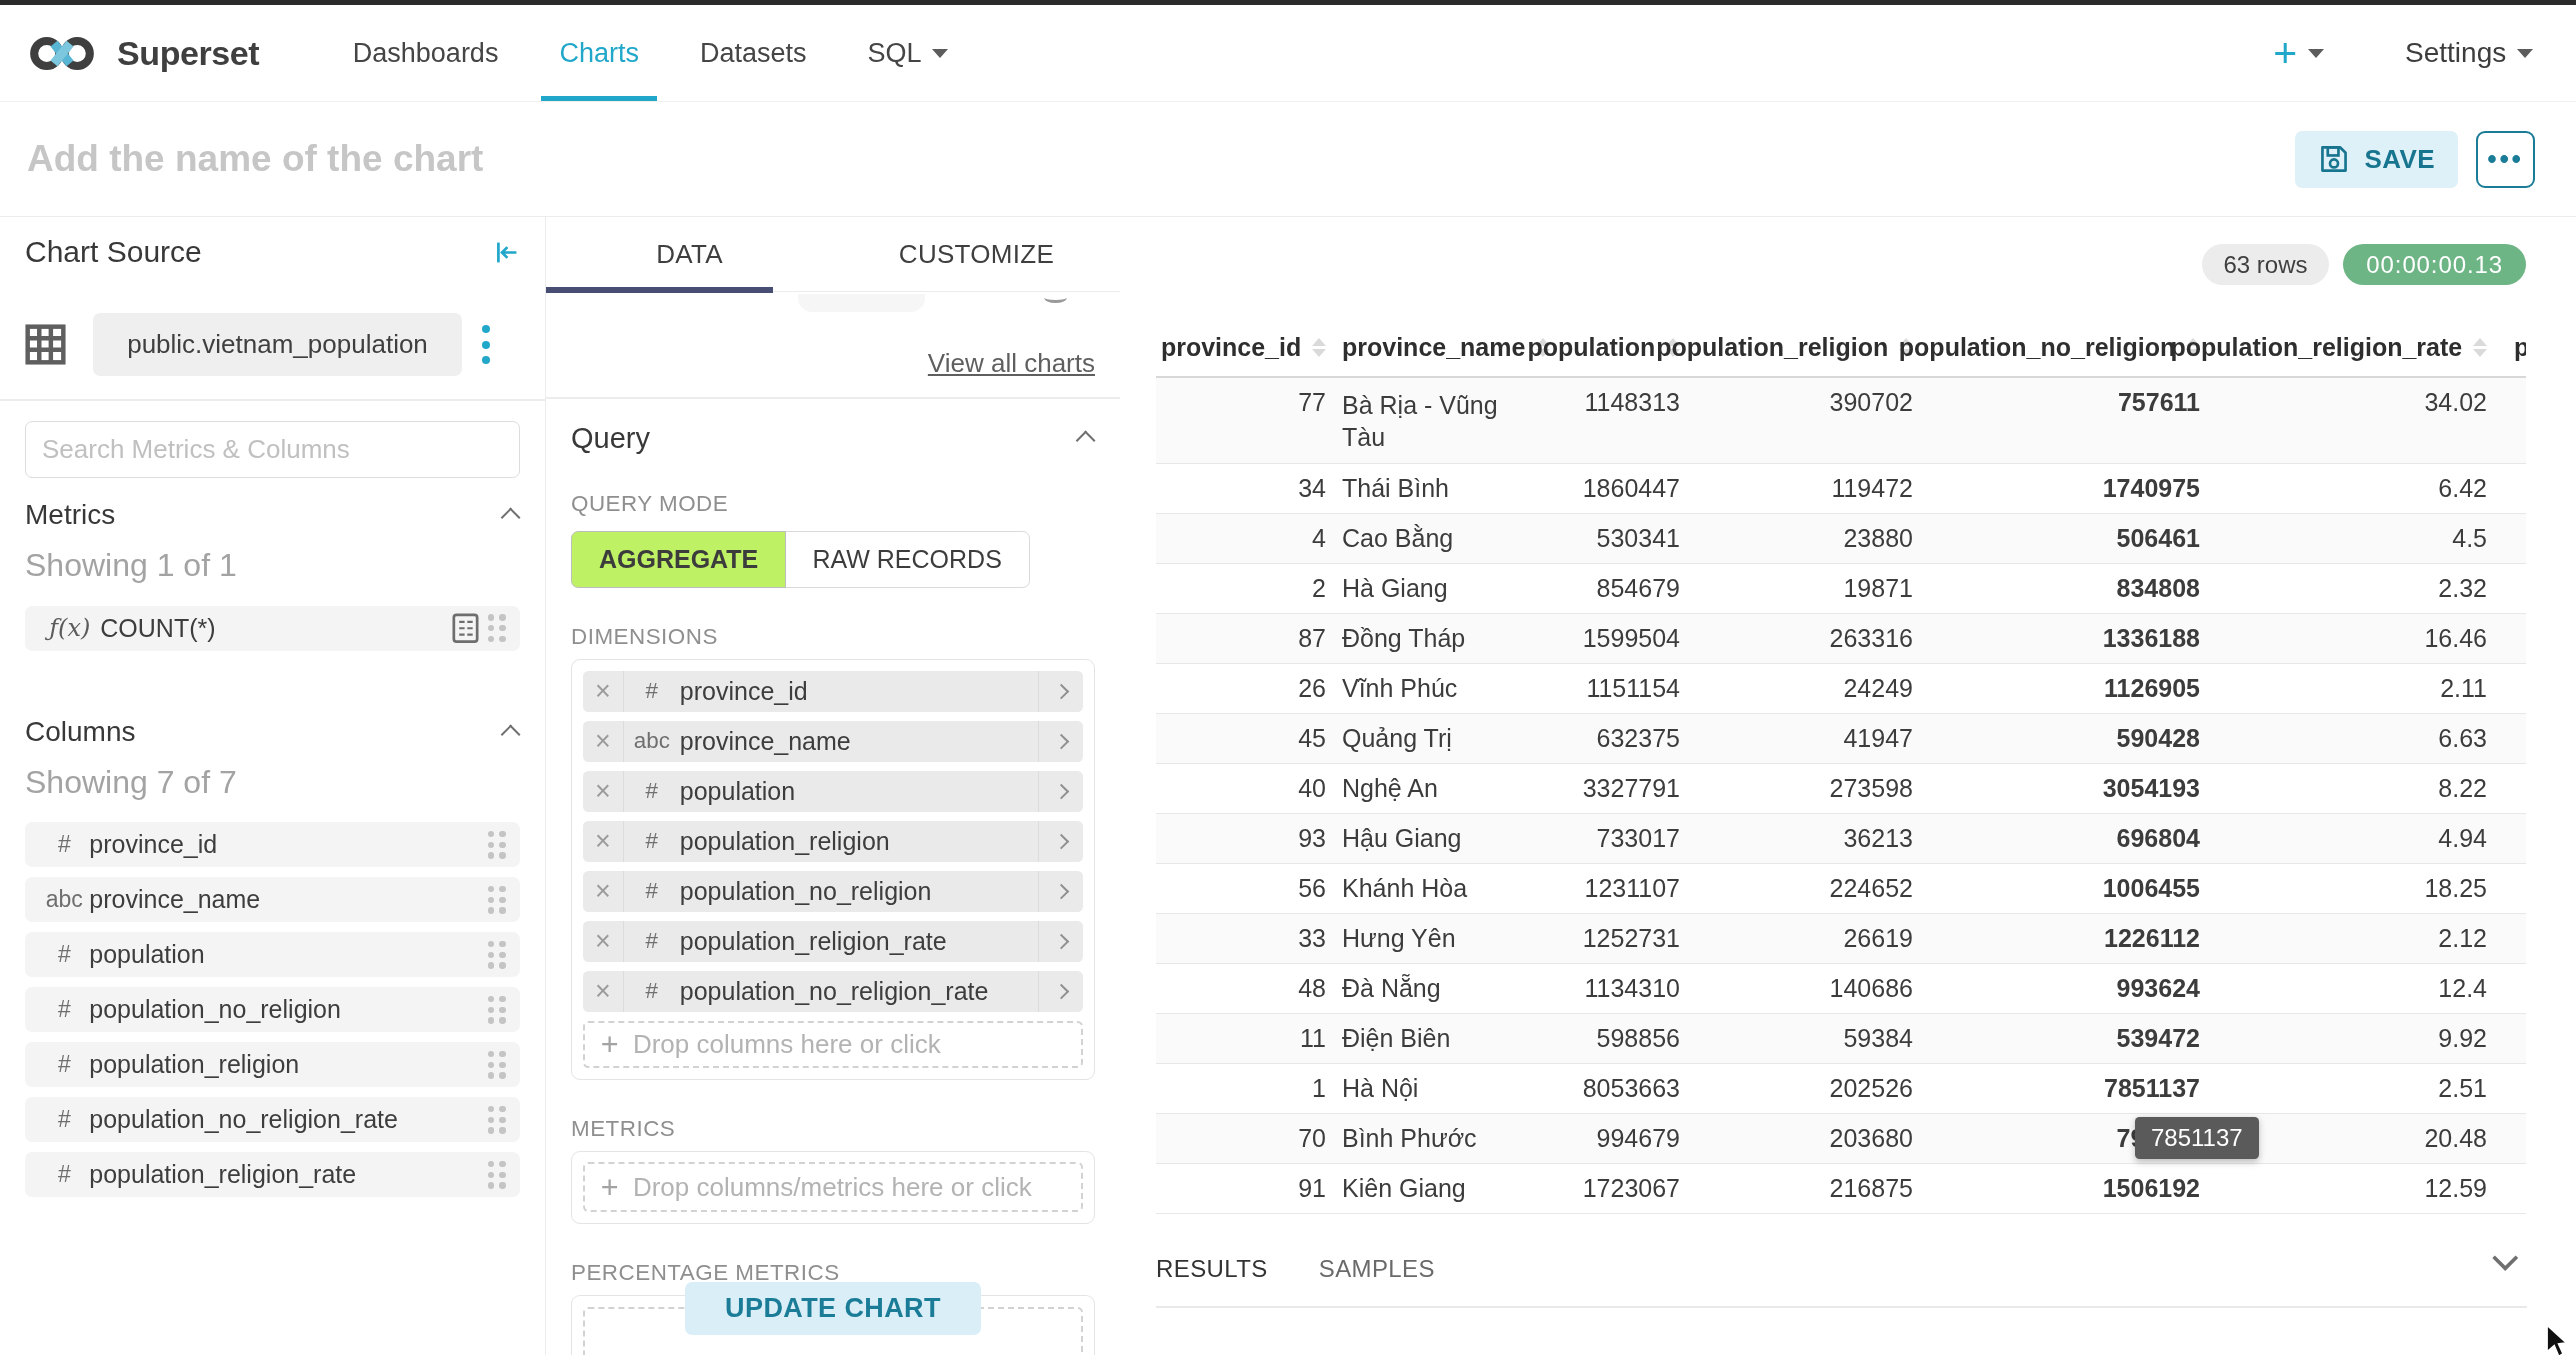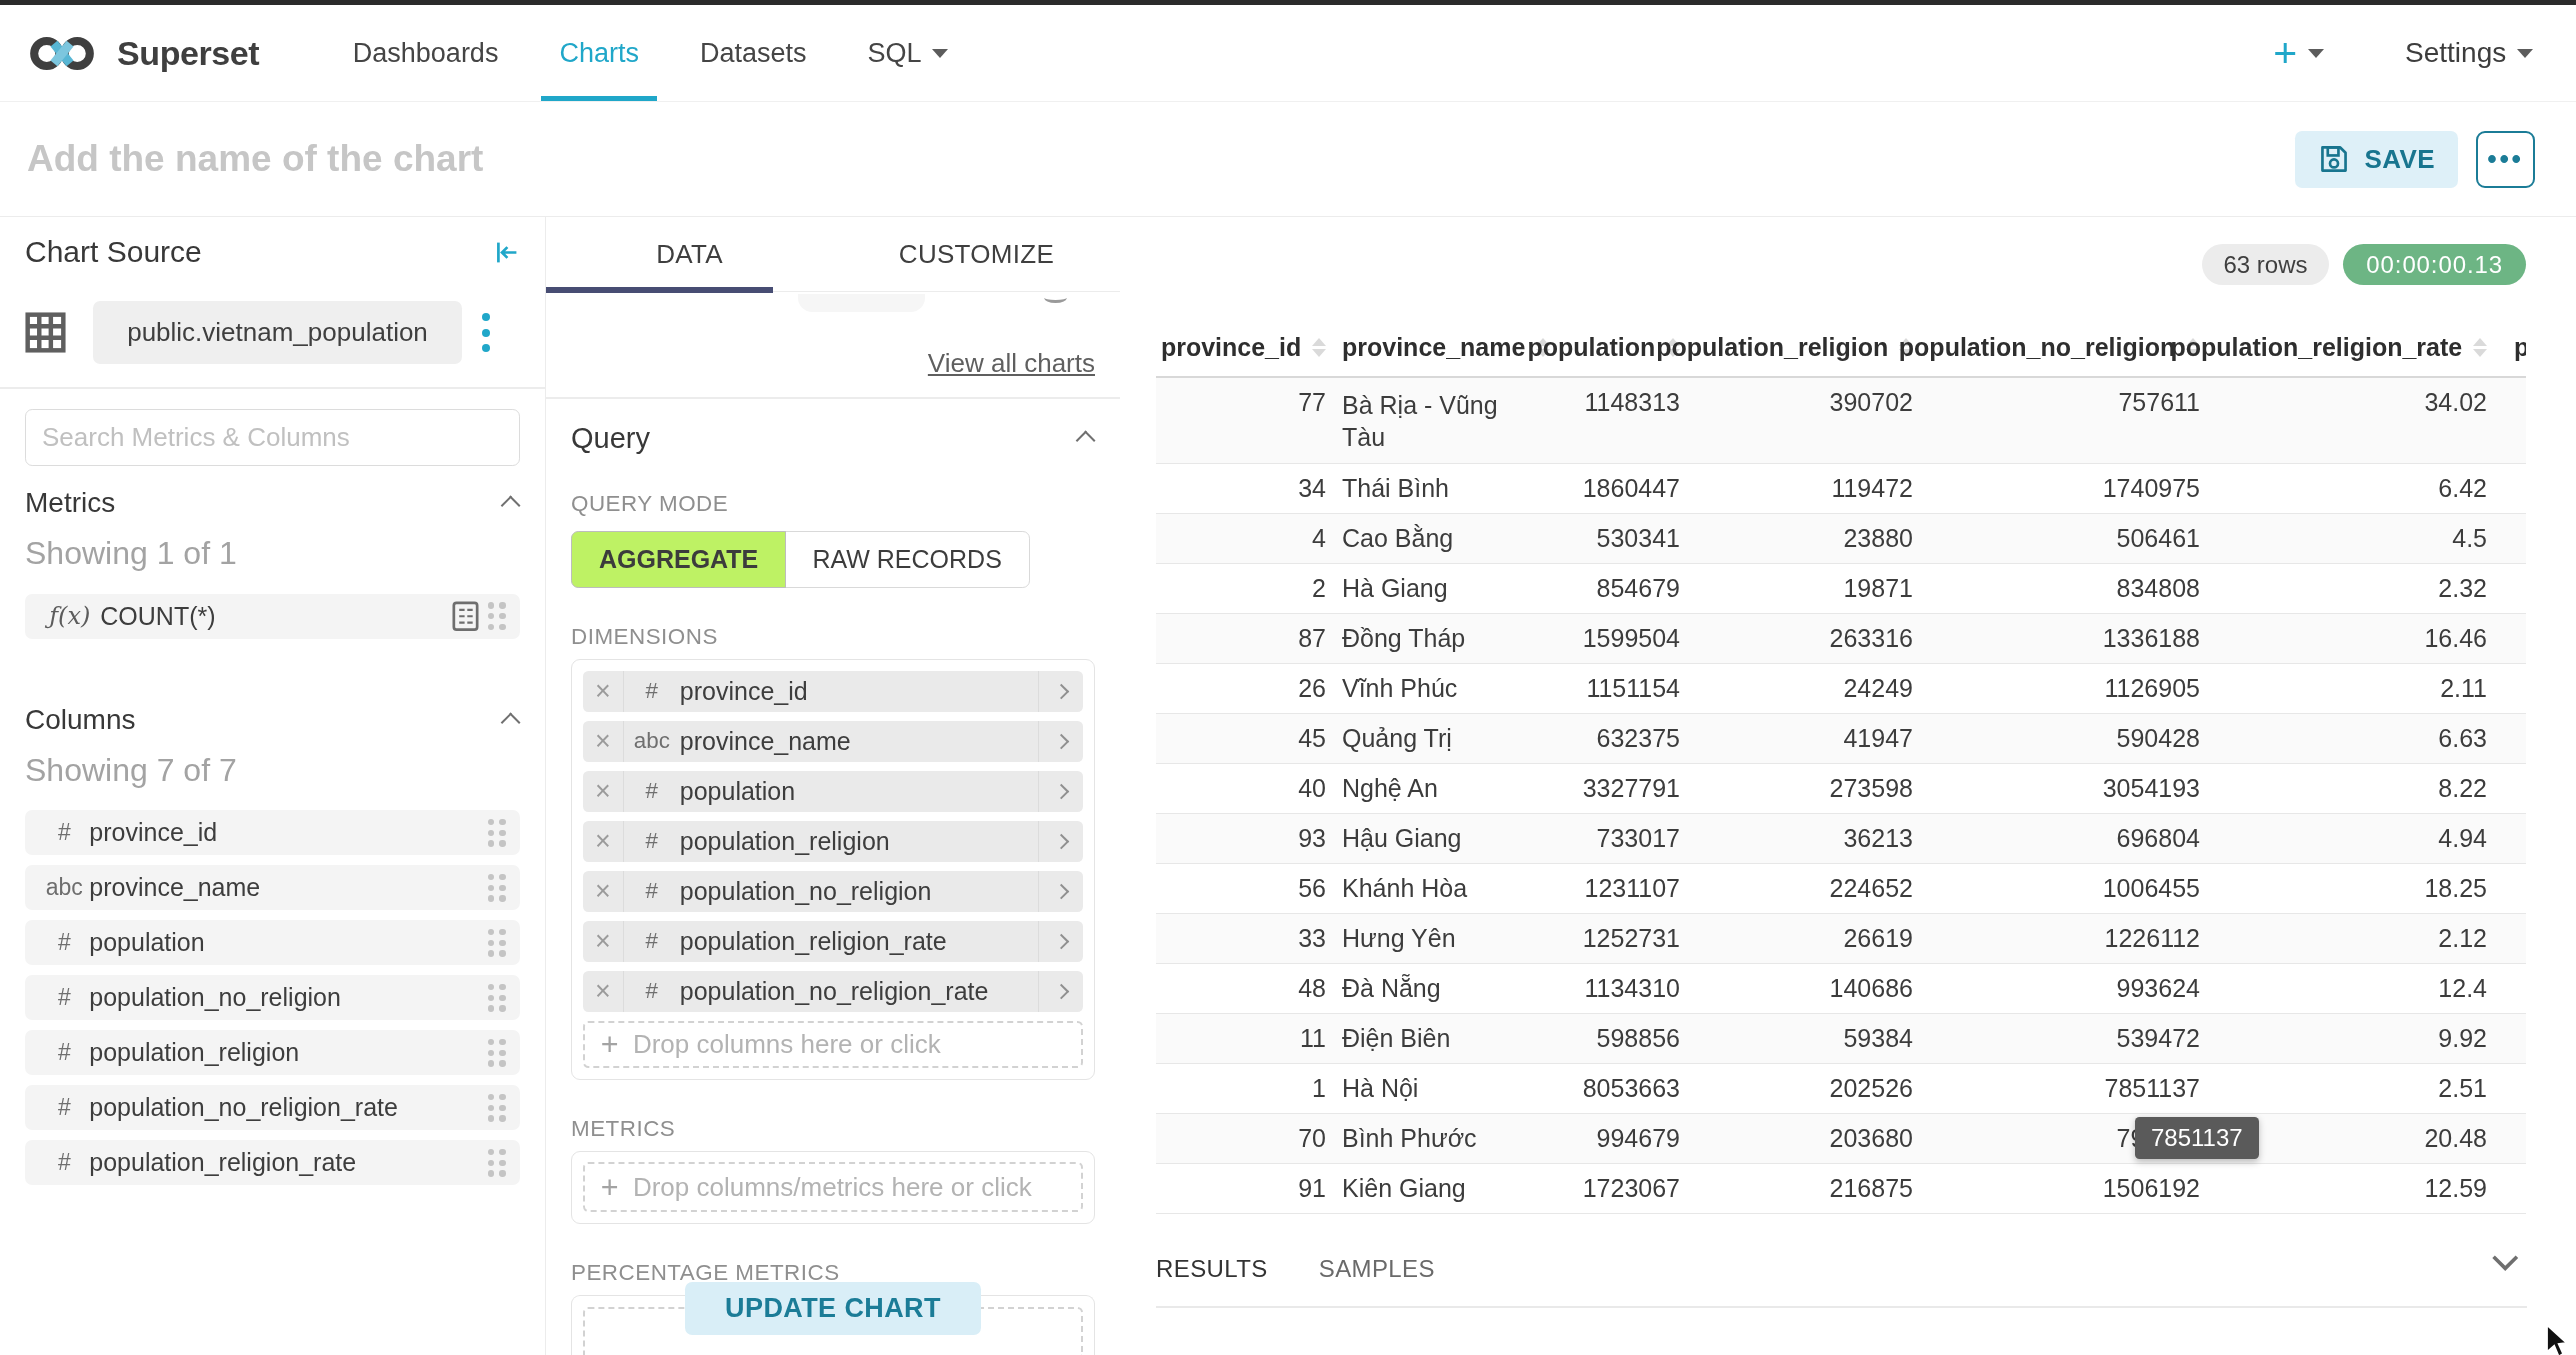--- a/index.html
+++ b/index.html
@@ -36,21 +36,21 @@
 
   
   .panel { position:absolute; top:217px; bottom:0; background:#fff; }
   #left-panel  { left:0; width:546px; border-right:1.8px solid #ececec; padding:18px 25px 0 25px; }
   #mid-panel   { left:546px; width:575px; border-right:1.8px solid #ececec; }
   #results-panel { left:1120px; right:0; padding:0 50px 8px 36px; }
 
   
   .lp-header-row { display:flex; align-items:center; justify-content:space-between; }
   #chart-source-title { font-size:30px; color:#383838; }
-  #dataset-row { margin-top:32px; display:flex; align-items:center; }
+  #dataset-row { margin-top:44px; display:flex; align-items:center; }
   #dataset-pill { margin-left:27px; background:#efefef; border-radius:7.2px; height:63px; width:369px;
     display:flex; align-items:center; justify-content:center; font-size:26px; color:#3f3f3f; cursor:pointer; }
   #dataset-kebab { margin-left:20px; display:flex; flex-direction:column; gap:7.2px; cursor:pointer; }
   #dataset-kebab i { width:8px; height:8px; border-radius:50%; background:#20a7c9; }
   .lp-divider { height:1.8px; background:#ececec; margin:23px -25px 0 -25px; }
   #metrics-search { margin-top:20px; width:100%; height:57px; border:1.8px solid #dcdcdc; border-radius:7.2px;
     font-size:26px; color:#3f3f3f; padding:0 16px; outline:none; font-family:inherit; }
   #metrics-search::placeholder { color:#c0c0c0; }
   .section-head { margin-top:21.5px; display:flex; align-items:center; justify-content:space-between; }
   .section-title { font-size:28px; color:#383838; }
@@ -109,21 +109,21 @@
     font-size:24px; font-family:Liberation Sans, sans-serif; letter-spacing:0.9px; }
   #grid { margin-top:34px; width:1370px; overflow:hidden; }
   .g-row { display:flex; width:1586px; }
   #grid-header .g-cell { font-weight:700; color:#2e2e2e; font-size:25px; height:57px; display:flex; align-items:center; }
   #grid-header { border-bottom:2.7px solid #d8d8d8; }
   .g-cell { flex:none; }
   .c0 { width:170px; justify-content:flex-end; text-align:right; }
   .c1 { width:197px; justify-content:flex-start; text-align:left; padding-left:16px; }
   .c2 { width:157px; justify-content:flex-end; text-align:right; }
   .c3 { width:233px; justify-content:flex-end; text-align:right; }
-  .c4 { width:287px; justify-content:flex-end; text-align:right; }
+  .c4 { width:287px; justify-content:flex-end; text-align:right;font-weight:bold; }
   .c5 { width:287px; justify-content:flex-end; text-align:right; }
   .c6 { width:108px; justify-content:flex-start; text-align:left; padding-left:27px; }
   .body-row { border-bottom:1.8px solid #e7e7e7; }
   .body-row.stripe { background:#fafafa; }
   .body-row .g-cell { font-size:25px; color:#3c3c3c; line-height:49px; height:49px; display:block; }
   .body-row.tall .g-cell { height:85px; }
   .body-row.tall .c1 { line-height:32px; padding-top:10.8px; }
   .sort { display:inline-flex; flex-direction:column; gap:3.6px; margin-left:10.8px; }
   .sort i { display:block; width:0; height:0; border-left:7.2px solid transparent; border-right:7.2px solid transparent; }
   .sort .up { border-bottom:8px solid #dadada; }

